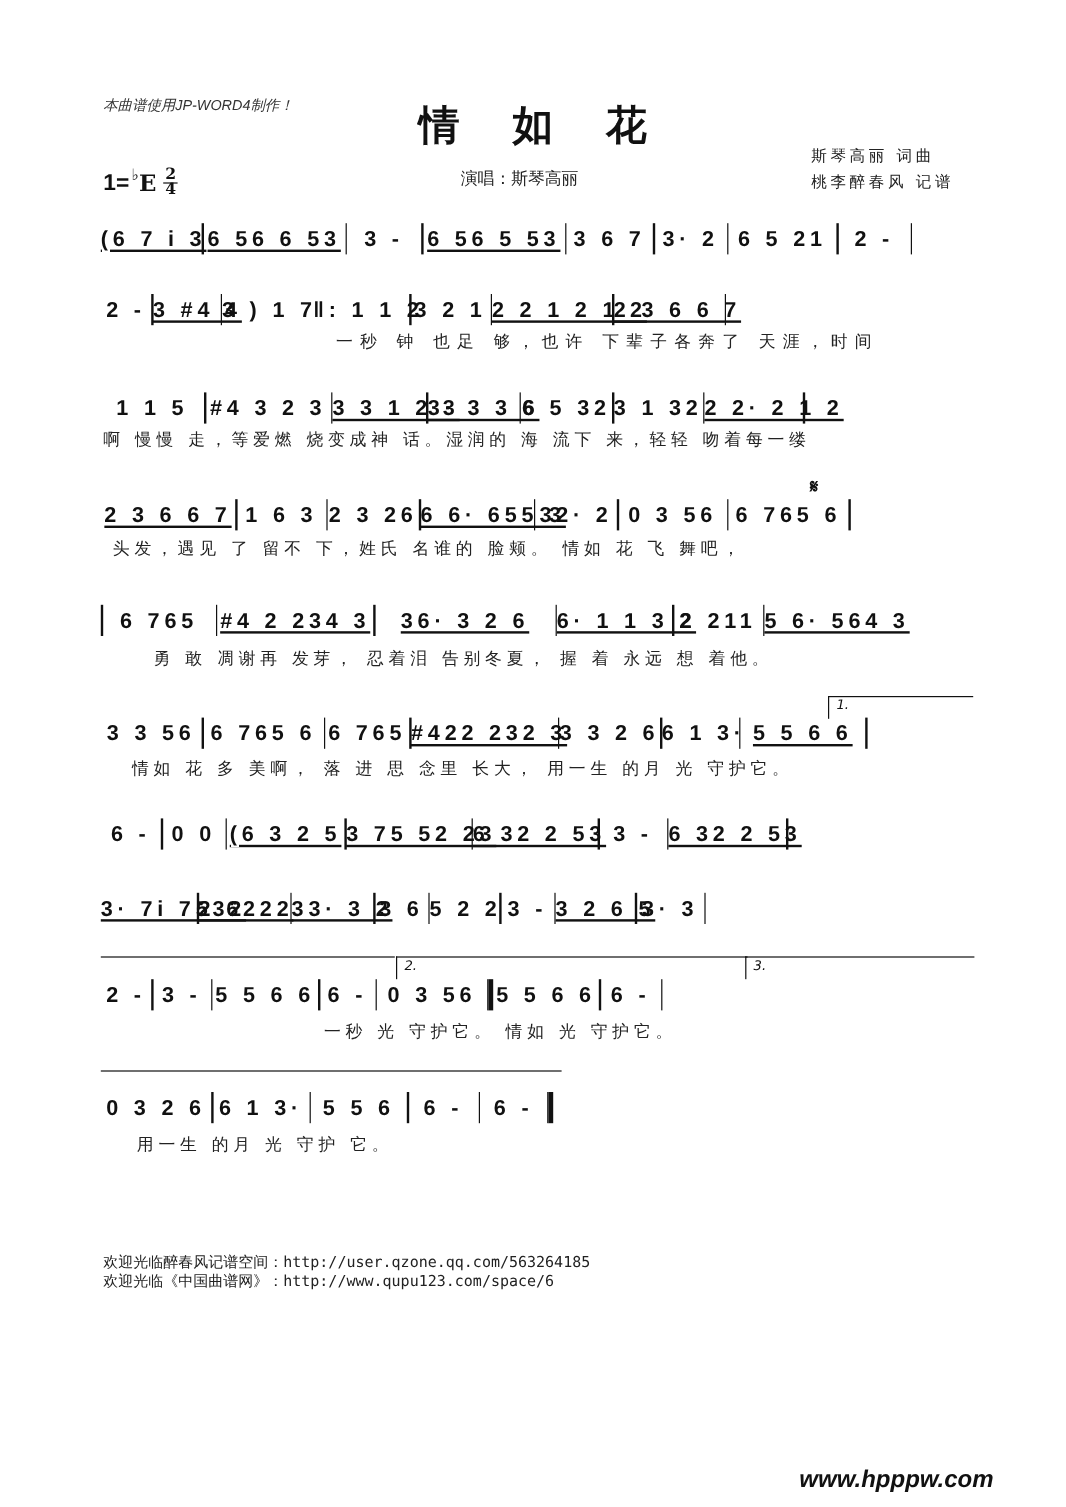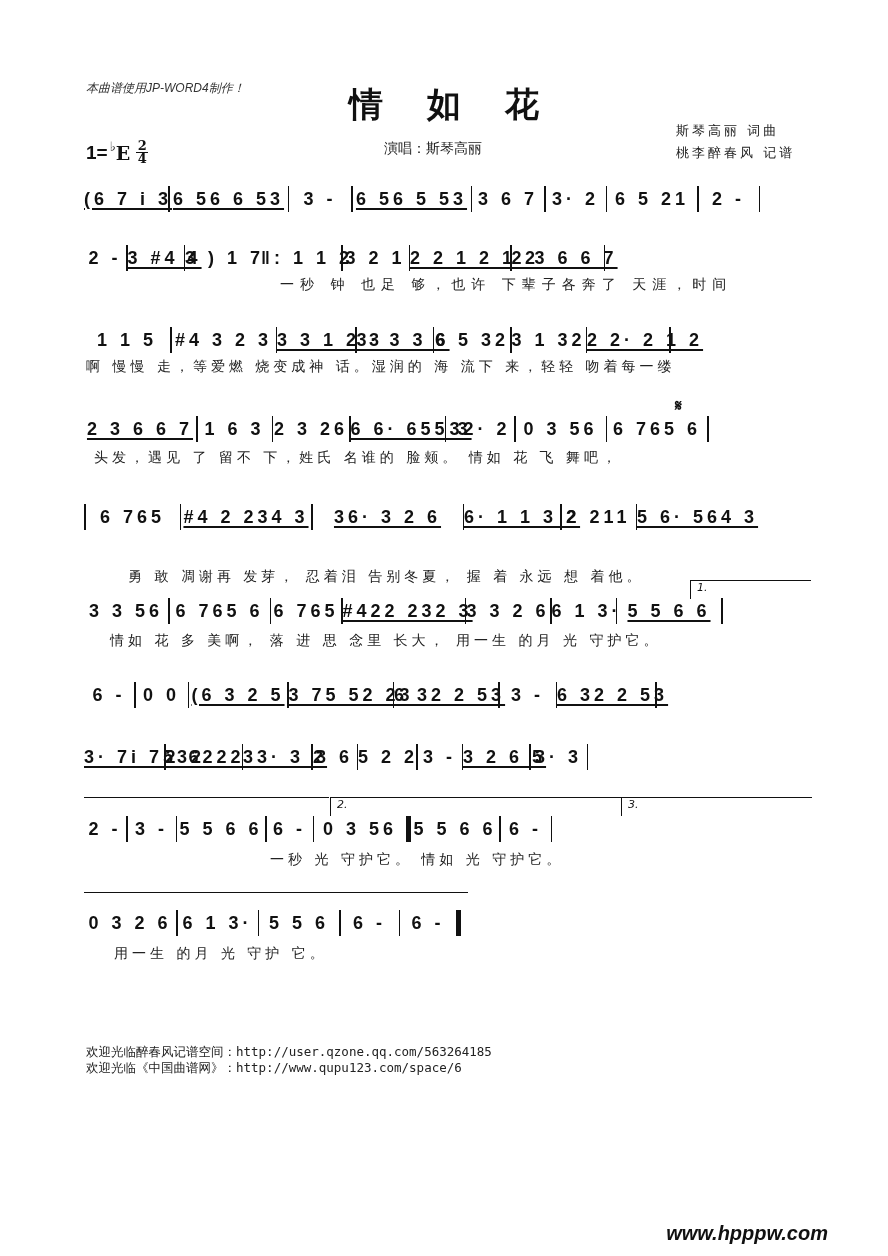--- a/index.html
+++ b/index.html
@@ -206,21 +206,21 @@
     </div>
   <div class="bl"></div>
   <div class="measure" style="width:74px">
       <span class="note plain">2  211</span>
     </div>
   <div class="bl"></div>
   <div class="measure" style="width:100px">
       <span class="note">5 6· 564 3</span>
     </div>
 </div>
-<div class="lyr" style="top:568px; padding-left:44px; letter-spacing:4px">勇 敢 凋谢再 发芽，     忍着泪    告别冬夏，    握 着 永远 想 着他。</div>
+<div class="lyr" style="top:540px; padding-left:44px; letter-spacing:4px">勇 敢 凋谢再 发芽，     忍着泪    告别冬夏，    握 着 永远 想 着他。</div>
 
 <div class="volta" style="left:690px; top:580px; width:114px">1.</div>
 <div class="row" style="top:596px">
   <div class="measure" style="width:84px">
       <span class="note plain">3  3 56</span>
     </div>
   <div class="bl"></div>
   <div class="measure" style="width:100px">
       <span class="note plain">6  765 6</span>
     </div>

